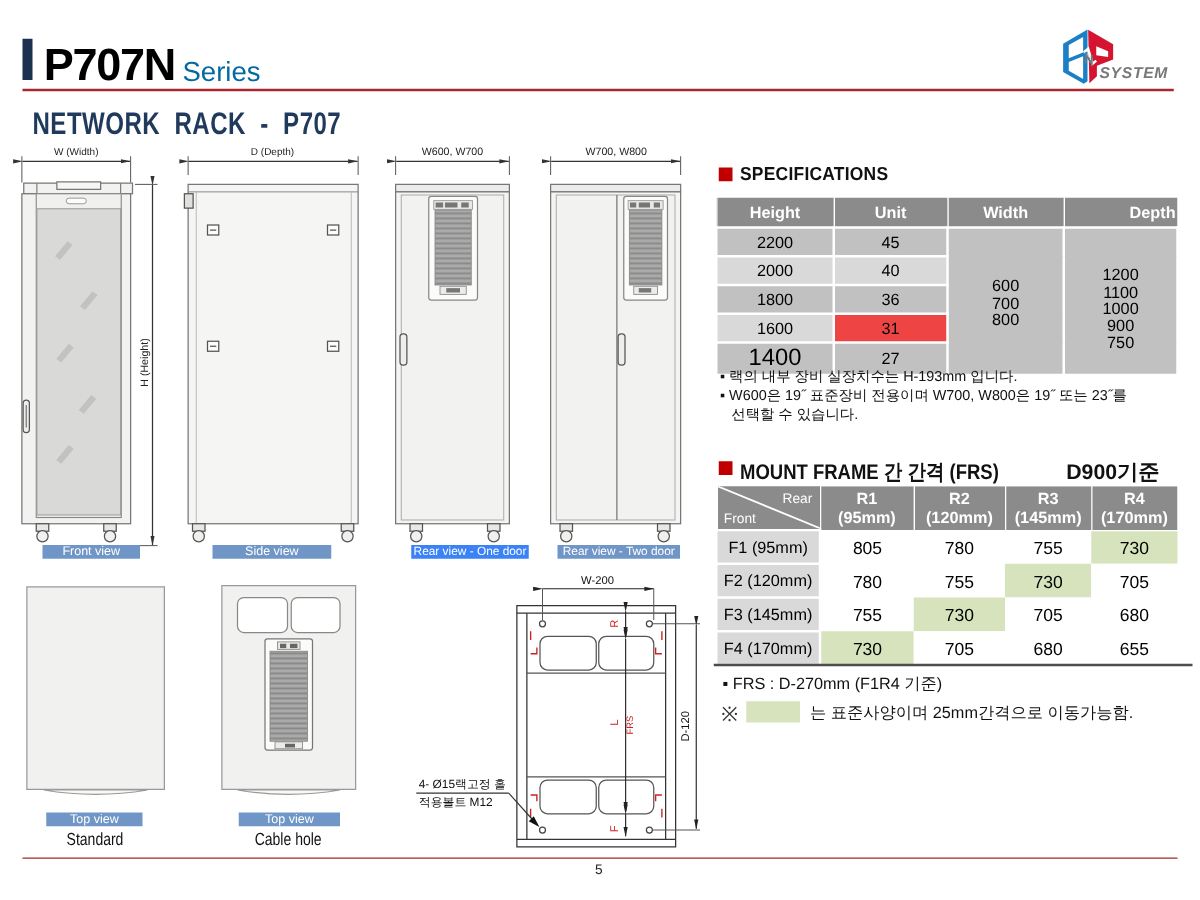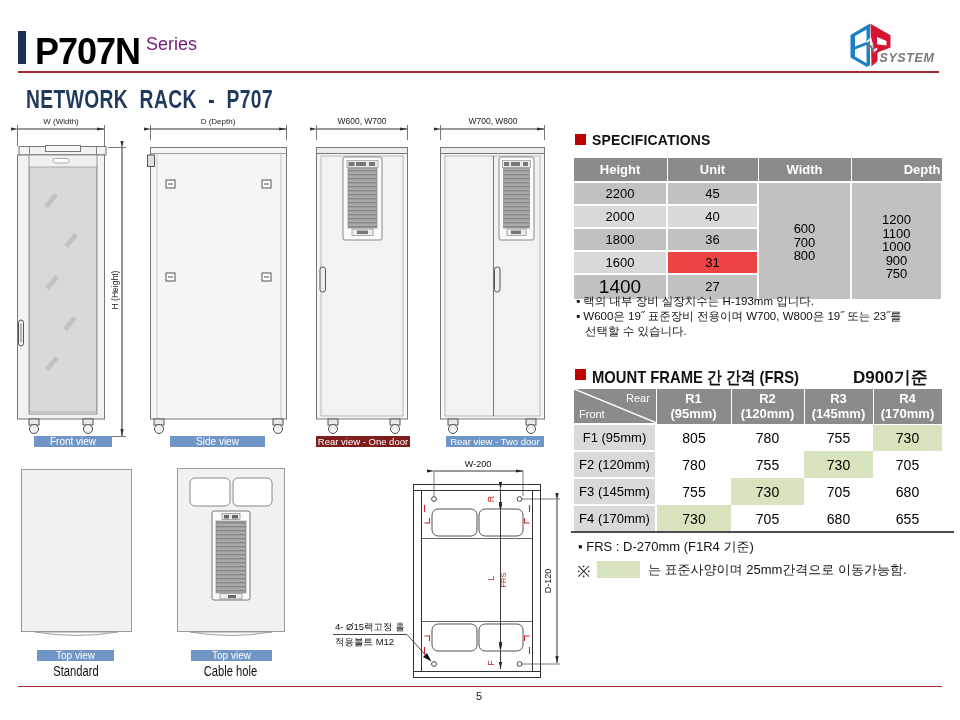--- a/index.html
+++ b/index.html
@@ -8,21 +8,21 @@
   .abs{position:absolute;}
   table{border-collapse:collapse;}
 </style>
 </head>
 <body>
 
 <div class="abs" style="left:18px;top:31px;width:8px;height:33px;background:#1c3150;"></div>
 
 <div class="abs" style="left:35px;top:31px;font-size:36px;font-weight:bold;color:#000;letter-spacing:-1px;">P707N</div>
 
-<div class="abs" style="left:146px;top:34px;font-size:18px;color:#701a75;">Series</div>
+<div class="abs" style="left:146px;top:45px;font-size:22px;color:#0369a1;">Series</div>
 
 <svg class="abs" style="left:840px;top:0px;" width="120" height="72" viewBox="0 0 120 72">
   <g>
     <polygon points="30,23.5 10.5,35 10.5,57.5 27,67 30,65" fill="#1a7fc4"></polygon>
     <polygon points="15,36 26.5,29.5 26.5,42 15,46.5" fill="#ffffff"></polygon>
     <polygon points="15,49.5 26.5,45 26.5,63.2 15,56.5" fill="#ffffff"></polygon>
     <path d="M30.5,23.8 L50.5,35.3 L50.5,47.5 L37.5,52.5 L37.5,61 L31.5,66.5 Z" fill="#d41430"></path>
     <polygon points="37,37 46.5,41 46.5,45.5 37,44.2" fill="#ffffff"></polygon>
     <path d="M27,42 L30.5,39 L34,51 L37,48.5" stroke="#ffffff" stroke-width="2" fill="none"></path>
     <path d="M28.6,50.5 L28.6,43.5 L33.4,51 L33.4,44" stroke="#6b7b85" stroke-width="1.5" fill="none"></path>
@@ -182,21 +182,21 @@
   <circle cx="453" cy="319" r="4.5" fill="#f0f0ee"></circle>
   <rect x="526" y="309" width="10" height="6" fill="#e8e8e6"></rect>
   <circle cx="531" cy="319" r="4.5" fill="#f0f0ee"></circle>
 </g>
 </svg>
 
 <div class="abs" style="left:34px;top:436px;width:78px;height:11px;background:#7096c7;color:#fff;font-size:10px;text-align:center;line-height:11px;white-space:nowrap;overflow:hidden;">Front view</div>
 
 <div class="abs" style="left:170px;top:436px;width:95px;height:11px;background:#7096c7;color:#fff;font-size:10px;text-align:center;line-height:11px;white-space:nowrap;overflow:hidden;">Side view</div>
 
-<div class="abs" style="left:316px;top:436px;width:94px;height:11px;background:#7f1d1d;color:#fff;font-size:9.5px;text-align:center;line-height:11px;white-space:nowrap;overflow:hidden;">Rear view - One door</div>
+<div class="abs" style="left:329px;top:436px;width:94px;height:11px;background:#3b82f6;color:#fff;font-size:9.5px;text-align:center;line-height:11px;white-space:nowrap;overflow:hidden;">Rear view - One door</div>
 
 <div class="abs" style="left:446px;top:436px;width:98px;height:11px;background:#7096c7;color:#fff;font-size:9.5px;text-align:center;line-height:11px;white-space:nowrap;overflow:hidden;">Rear view - Two door</div>
 
 <div class="abs" style="left:575px;top:134px;width:11px;height:11px;background:#c00000;"></div>
 
 <div class="abs" style="left:592px;top:131px;font-size:15px;font-weight:bold;color:#111;letter-spacing:0.2px;transform:scaleX(0.93);transform-origin:0 0;">SPECIFICATIONS</div>
 
 <div class="abs" style="left:572px;top:157px;width:369px;">
 <table style="width:369px;table-layout:fixed;font-family:'Liberation Sans',sans-serif;">
  <colgroup>

